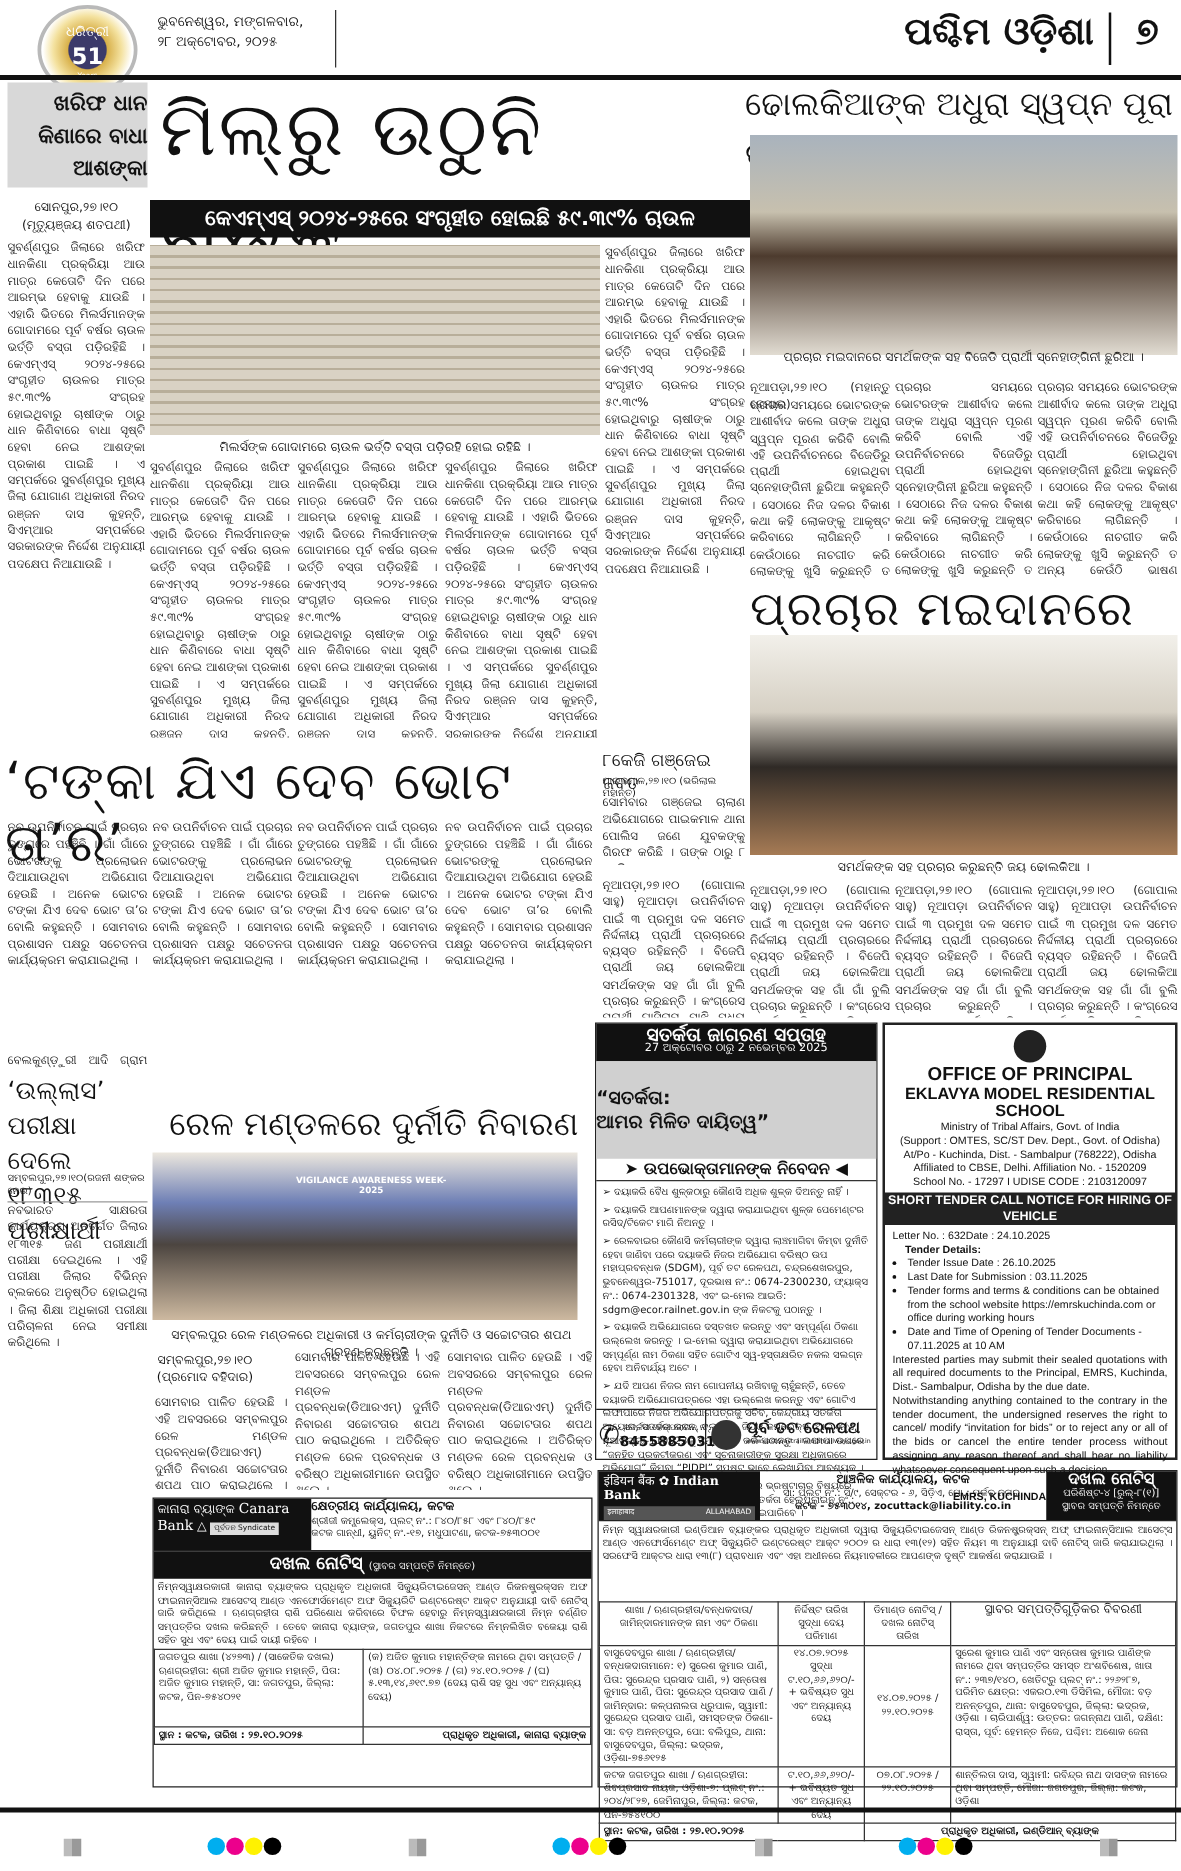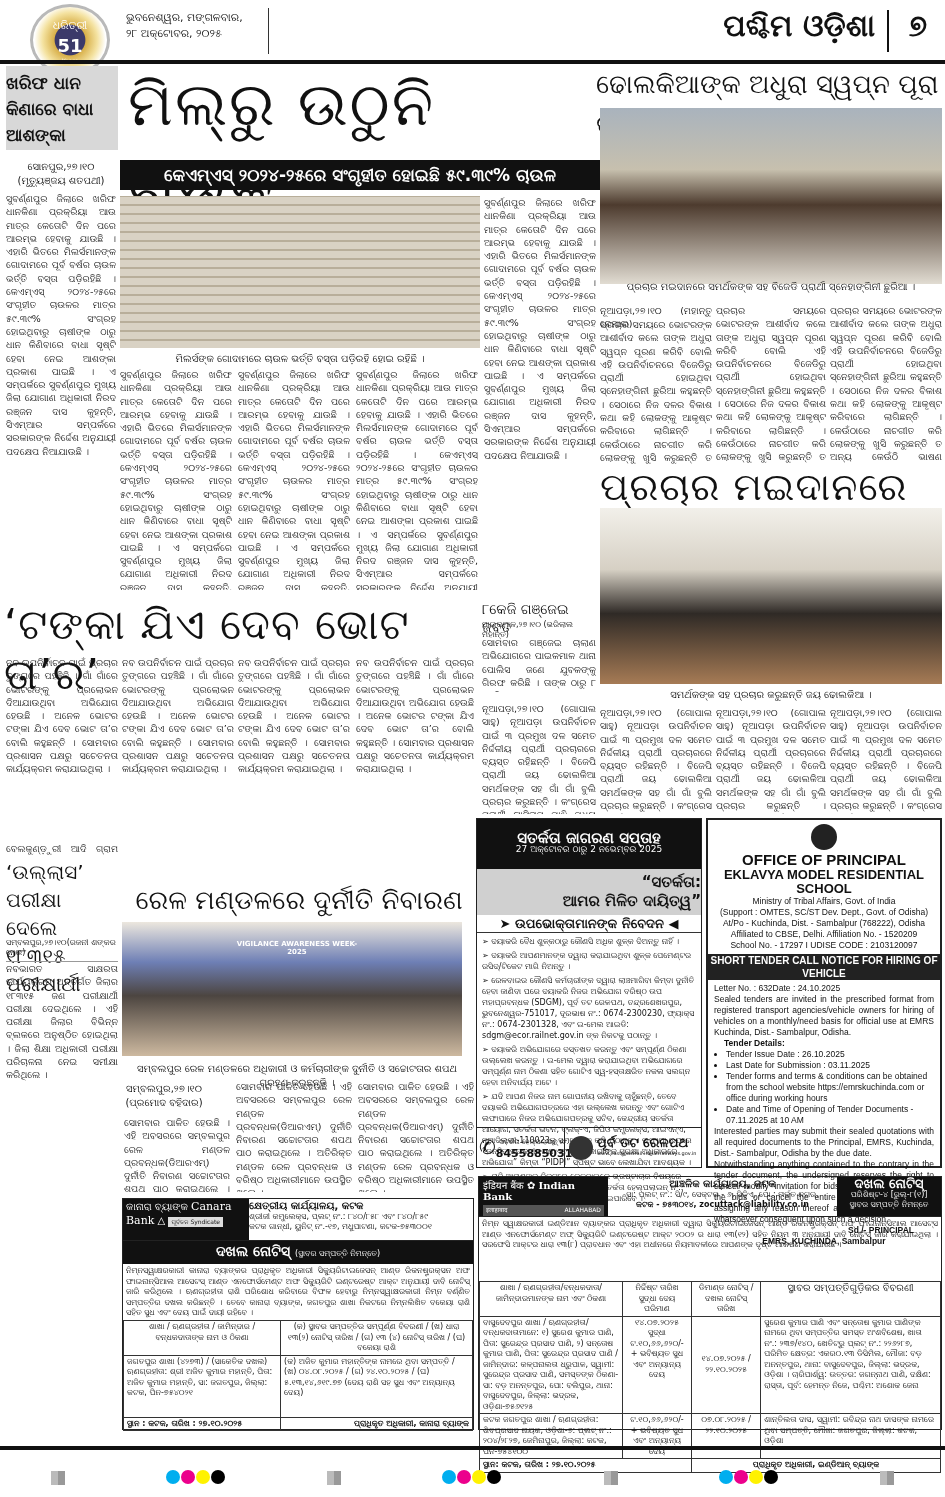--- a/index.html
+++ b/index.html
@@ -9,45 +9,45 @@
 .mast-logo span{position:absolute;left:0;right:0;text-align:center;color:#fff}
 .mast-logo .t1{top:12px;font-size:11px}
 .mast-logo .t2{top:28px;font-size:18px;font-weight:bold}
 .mast-logo .t3{top:50px;font-size:6px}
 .mast-date{left:126px;top:10px;font-size:11px;line-height:16px;width:130px}
 .mast-sep{left:268px;top:8px;width:1px;height:46px;background:#333}
 .sect{right:70px;top:8px;font-size:30px;font-weight:bold}
 .pgsep{right:56px;top:10px;width:2px;height:42px;background:#111}
 .pgno{right:18px;top:8px;font-size:30px;font-weight:bold}
 .rule-top{left:0;right:0;top:60px;height:4px;background:#111}
-.kicker{left:6px;top:66px;width:112px;height:84px;background:#d8d8d8;text-align:left;font-weight:bold;font-size:17px;line-height:26px;padding-top:4px}
+.kicker{left:6px;top:66px;width:112px;height:84px;background:#d8d8d8;text-align:right;font-weight:bold;font-size:17px;line-height:26px;padding-top:4px}
 .hl-main{left:128px;top:62px;width:470px;font-size:60px;line-height:84px;font-weight:300;letter-spacing:2px}
 .hl-right{left:596px;top:64px;width:349px;font-size:26px;line-height:40px}
 .subhl{left:120px;top:160px;width:480px;height:30px;background:#111;color:#fff;font-size:17px;font-weight:bold;text-align:center;line-height:30px}
 .dateline{font-size:10px;text-align:center;line-height:14px}
 .col{font-size:9.5px;line-height:13.3px;color:#222;text-align:justify;overflow:hidden}
 .photo{background:#6b6658;overflow:hidden}
 .photo-sacks{background:repeating-linear-gradient(0deg,#d9d2c4 0 7px,#b8ae9a 7px 9px),#cfc6b5}
 .photo-crowd{background:linear-gradient(180deg,#a9b3bd 0%,#c7c0ae 35%,#4d3b2e 55%,#e1dcd2 100%)}
 .photo-crowd2{background:linear-gradient(180deg,#f2f0ea 0%,#d6d0c4 35%,#2f2a26 60%,#a67b55 100%)}
 .photo-hall{background:linear-gradient(180deg,#ece7de 0%,#6e7fb5 30%,#4c4540 55%,#cdb9a0 100%)}
 .caption{font-size:10px;text-align:center;line-height:14px}
 .hl-black{font-size:40px;line-height:50px;letter-spacing:1px}
 .emrs{left:706px;top:818px;width:236px;height:350px;border:2px solid #222;padding:4px 6px;font-family:"Liberation Sans",sans-serif;font-size:8.5px;line-height:11px}
 .emrs .emblem{width:26px;height:26px;border-radius:50%;background:#222;margin:0 auto 2px}
 .emrs h1{font-size:15px;text-align:center;line-height:16px;font-family:"Liberation Sans",sans-serif;font-weight:bold}
 .emrs h2{font-size:13px;text-align:center;line-height:14px;font-family:"Liberation Sans",sans-serif;font-weight:bold}
 .emrs .c{text-align:center}
 .emrs .bar{background:#222;color:#fff;text-align:center;font-weight:bold;font-size:10px;margin:3px -6px;line-height:13px}
 .emrs ul{padding-left:12px}
 .vig{left:476px;top:818px;width:226px;height:350px;border:1.5px solid #222;font-size:8px;line-height:11px}
-.vig .top{background:#111;color:#fff;text-align:center;padding:14px 0}
+.vig .top{background:#111;color:#fff;text-align:center;padding:4px 0}
 .vig .top .a{font-size:15px;font-weight:bold}
 .vig .top .b{font-size:9px}
-.vig .slog{background:#d0d0d0;text-align:right;font-size:15px;font-weight:bold;line-height:19px;padding:4px 0}
+.vig .slog{background:#d0d0d0;text-align:left;font-size:15px;font-weight:bold;line-height:19px;padding:20px 0}
 .vig .appeal{text-align:center;font-size:13px;font-weight:bold;padding:3px 0;border-bottom:1px solid #333}
 .vig ul{list-style:none;padding:3px 5px}
 .vig li{margin-bottom:3px}
 .vig .foot{position:absolute;left:0;right:0;bottom:0;height:40px;border-top:1.5px solid #222;display:flex}
 .bank{border:1.5px solid #222;font-size:8px;line-height:10.5px}
 .bank table{border-collapse:collapse;width:100%}
 .bank td,.bank th{border:1px solid #333;padding:1px 3px;vertical-align:top;font-size:8px;font-weight:normal}
 .blk{background:#111;color:#fff}
 .reg-dot{width:14px;height:14px;border-radius:50%;display:inline-block;margin-right:1px}
 .reg-sq{width:14px;height:14px;background:linear-gradient(90deg,#bbb 50%,#999 50%)}
@@ -173,21 +173,20 @@
   <div class="c">Ministry of Tribal Affairs, Govt. of India</div>
   <div class="c">(Support : OMTES, SC/ST Dev. Dept., Govt. of Odisha)</div>
   <div class="c">At/Po - Kuchinda, Dist. - Sambalpur (768222), Odisha</div>
   <div class="c">Affiliated to CBSE, Delhi. Affiliation No. - 1520209</div>
   <div class="c">School No. - 17297 I UDISE CODE : 2103120097</div>
   <div class="bar">SHORT TENDER CALL NOTICE FOR HIRING OF VEHICLE</div>
   <div style="display:flex;justify-content:flex-start;font-weight:normal">
     <span>Letter No. : 632</span>
     <span>Date : 24.10.2025</span>
   </div>
-  <p style="text-align:justify">Sealed tenders are invited in the prescribed format from registered transport agencies/vehicle owners for hiring of vehicles on a monthly/need basis for official use at EMRS Kuchinda, Dist.- Sambalpur, Odisha.</p>
   <div style="font-weight:bold;padding-left:10px">Tender Details:</div>
   <ul>
     <li>Tender Issue Date : 26.10.2025</li>
     <li>Last Date for Submission : 03.11.2025</li>
     <li>Tender forms and terms &amp; conditions can be obtained from the school website https://emrskuchinda.com or office during working hours</li>
     <li>Date and Time of Opening of Tender Documents - 07.11.2025 at 10 AM</li>
   </ul>
   <p style="text-align:justify">Interested parties may submit their sealed quotations with all required documents to the Principal, EMRS, Kuchinda, Dist.- Sambalpur, Odisha by the due date.</p>
   <p style="text-align:justify">Notwithstanding anything contained to the contrary in the tender document, the undersigned reserves the right to cancel/ modify “invitation for bids” or to reject any or all of the bids or cancel the entire tender process without assigning any reason thereof and shall bear no liability whatsoever consequent upon such a decision.</p>
   <div style="text-align:right;font-weight:bold;padding-right:20px">Sd./- PRINCIPAL</div>
@@ -208,24 +207,20 @@
       <div>କଟକ ଗାନ୍ଧୀ, ୟୁନିଟ୍ ନଂ.-୧୭, ମଧୁପାଟଣା, କଟକ-୭୫୩୦୦୧</div>
     </div>
   </div>
   <div class="blk" style="text-align:center;font-size:14px;font-weight:bold;line-height:20px">
     <span>ଦଖଲ ନୋଟିସ୍</span>
     <span style="font-size:8px;font-weight:normal">(ସ୍ଥାବର ସମ୍ପତ୍ତି ନିମନ୍ତେ)</span>
   </div>
   <div style="padding:2px 3px;height:56px;overflow:hidden;text-align:justify">ନିମ୍ନସ୍ୱାକ୍ଷରକାରୀ କାନାରା ବ୍ୟାଙ୍କର ପ୍ରାଧିକୃତ ଅଧିକାରୀ ସିକ୍ୟୁରିଟାଇଜେସନ୍ ଆଣ୍ଡ ରିକନଷ୍ଟ୍ରକ୍ସନ ଅଫ ଫାଇନାନ୍ସିଆଲ ଆସେଟସ୍ ଆଣ୍ଡ ଏନଫୋର୍ସମେଣ୍ଟ ଅଫ ସିକ୍ୟୁରିଟି ଇଣ୍ଟରେଷ୍ଟ ଆକ୍ଟ ଅନୁଯାୟୀ ଦାବି ନୋଟିସ୍ ଜାରି କରିଥିଲେ । ଋଣଗ୍ରହୀତା ରାଶି ପରିଶୋଧ କରିବାରେ ବିଫଳ ହେବାରୁ ନିମ୍ନସ୍ୱାକ୍ଷରକାରୀ ନିମ୍ନ ବର୍ଣ୍ଣିତ ସମ୍ପତ୍ତିର ଦଖଲ କରିଛନ୍ତି । ତେବେ କାନାରା ବ୍ୟାଙ୍କ, ଜଗତପୁର ଶାଖା ନିକଟରେ ନିମ୍ନଲିଖିତ ବକେୟା ରାଶି ସହିତ ସୁଧ ଏବଂ ଦେୟ ପାଇଁ ଦାୟୀ ରହିବେ ।</div>
   <table>
     <tbody>
-        <tr>
-      <th style="width:45%;text-align:center">ଶାଖା / ଋଣଗ୍ରହୀତା / ଜାମିନ୍‌ଦାର / ବନ୍ଧକଦାତାଙ୍କ ନାମ ଓ ଠିକଣା</th>
-      <th style="text-align:center">(କ) ସ୍ଥାବର ସମ୍ପତ୍ତିର ସମ୍ପୂର୍ଣ୍ଣ ବିବରଣୀ / (ଖ) ଧାରା ୧୩(୨) ନୋଟିସ୍ ତାରିଖ / (ଗ) ୧୩ (୪) ନୋଟିସ୍ ତାରିଖ / (ଘ) ବକେୟା ରାଶି</th>
-    </tr>
     <tr>
       <td style="height:62px">ଜଗତପୁର ଶାଖା (୪୨୭୩) / (ସାକେତିକ ଦଖଲ) ଋଣଗ୍ରହୀତା: ଶ୍ରୀ ଅଜିତ କୁମାର ମହାନ୍ତି, ପିତା: ଅଜିତ କୁମାର ମହାନ୍ତି, ସା: ଜଗତପୁର, ଜିଲ୍ଲା: କଟକ, ପିନ-୭୫୪୦୨୧</td>
       <td>(କ) ଅଜିତ କୁମାର ମହାନ୍ତିଙ୍କ ନାମରେ ଥିବା ସମ୍ପତ୍ତି / (ଖ) ୦୪.୦୮.୨୦୨୫ / (ଗ) ୨୪.୧୦.୨୦୨୫ / (ଘ) ୫.୧୩,୧୪,୬୧୯.୭୭ (ଦେୟ ରାଶି ସହ ସୁଧ ଏବଂ ଅନ୍ୟାନ୍ୟ ଦେୟ)</td>
     </tr>
     <tr>
       <td style="font-weight:bold">ସ୍ଥାନ : କଟକ, ତାରିଖ : ୨୭.୧୦.୨୦୨୫</td>
       <td style="text-align:right;font-weight:bold">ପ୍ରାଧିକୃତ ଅଧିକାରୀ, କାନାରା ବ୍ୟାଙ୍କ</td>
     </tr>
   </tbody>
     </table>

